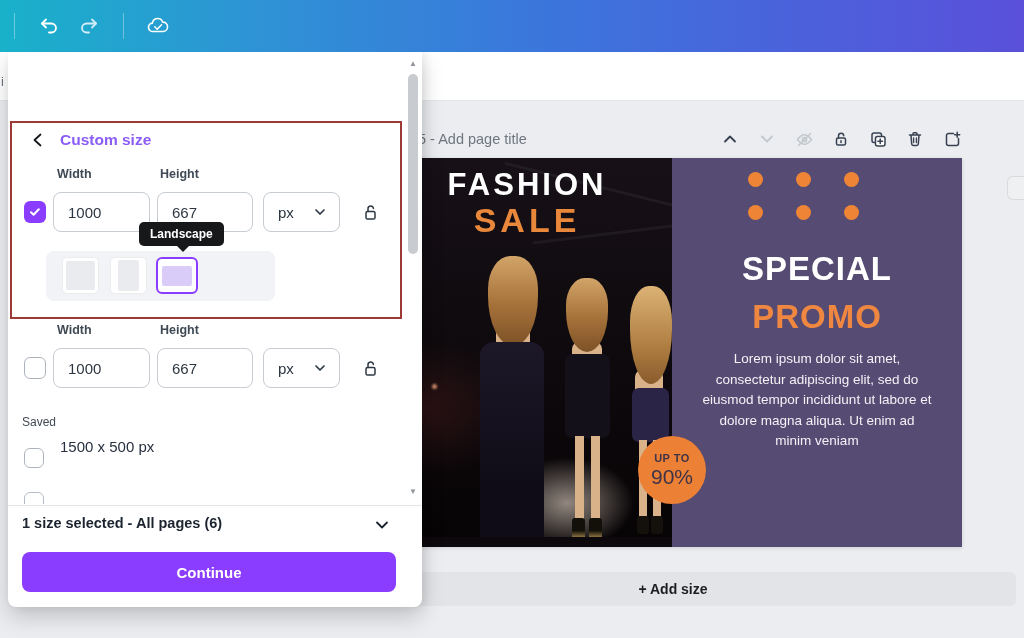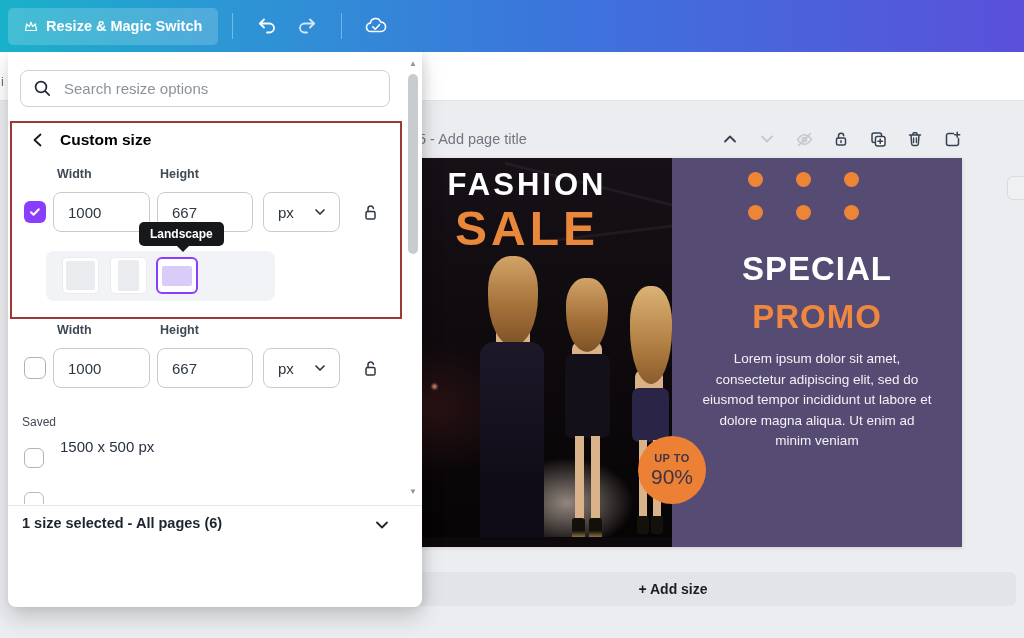--- a/index.html
+++ b/index.html
@@ -25,21 +25,21 @@
 
   
   .canvas{left:382px;top:158px;width:580px;height:389px;z-index:2;box-shadow:0 1px 4px rgba(0,0,0,0.12);background:#0c080b;}
   .photo{left:0;top:0;width:290px;height:379px;overflow:hidden;
     background:
       radial-gradient(95px 65px at 185px 345px, rgba(238,222,206,0.6), rgba(238,222,206,0) 70%),
       radial-gradient(150px 95px at 40px 250px, rgba(122,44,44,0.28), rgba(0,0,0,0) 72%),
       linear-gradient(180deg,#171117 0%,#0d090c 55%,#070406 100%);}
   .beam{background:rgba(255,255,255,0.05);height:3px;}
   .ph-line1{left:0;right:0;top:9px;text-align:center;color:#ffffff;font-size:31px;font-weight:700;letter-spacing:3px;}
-  .ph-line2{left:0;right:0;top:43px;text-align:center;color:#e9873b;font-size:48px;font-weight:800;letter-spacing:4px;}
+  .ph-line2{left:0;right:0;top:43px;text-align:center;color:#e9873b;font-size:34px;font-weight:800;letter-spacing:4px;}
   .hair{border-radius:46% 46% 52% 52% / 38% 38% 58% 58%;background:linear-gradient(180deg,#d2a468 0%,#a5713a 55%,#7d5226 100%);}
   .skin{background:#d9b28a;}
   .crowd-dot{width:5px;height:5px;border-radius:50%;filter:blur(1px);}
 
   .promo{left:290px;top:0;width:290px;height:389px;background:#564b72;overflow:hidden;}
   .dot{width:15px;height:15px;border-radius:50%;background:#ee8436;}
   .rh-h1{left:0;right:0;top:92px;text-align:center;color:#ffffff;font-size:33px;font-weight:800;letter-spacing:1px;}
   .rh-h2{left:0;right:0;top:140px;text-align:center;color:#ef8741;font-size:33px;font-weight:800;letter-spacing:1px;}
   .rh-body{left:28px;top:191px;width:234px;text-align:center;color:#f4f1f7;font-size:13.5px;line-height:20.5px;font-weight:500;}
   .badge{left:256px;top:278px;width:68px;height:68px;border-radius:50%;background:#ec8136;
@@ -56,21 +56,21 @@
   .panel{left:8px;top:52px;width:414px;height:555px;background:#ffffff;z-index:50;
     border-radius:0 0 8px 8px;box-shadow:0 10px 22px rgba(0,0,0,0.18),3px 0 10px rgba(0,0,0,0.07);}
   .search-box{left:12px;top:18px;width:370px;height:37px;border:1px solid #ccd1d6;border-radius:8px;
     display:flex;align-items:center;gap:10px;padding:0 12px;box-sizing:border-box;background:#fff;}
   .search-box input{border:none;outline:none;flex:1;font-size:15px;color:#333;font-family:"Liberation Sans",sans-serif;background:transparent;}
   .search-box input::placeholder{color:#8d939b;}
 
   .red-box{left:2px;top:69px;width:388px;height:194px;border:2px solid #9e3a36;z-index:20;pointer-events:none;}
 
   .back-btn{left:18px;top:76px;width:24px;height:24px;display:flex;align-items:center;justify-content:center;cursor:pointer;}
-  .cs-title{left:52px;top:79px;font-size:15.5px;font-weight:700;color:#000000;}
+  .cs-title{left:52px;top:79px;font-size:15.5px;font-weight:700;color:#8b5cf6;}
   .dim-label{font-size:12.5px;color:#3f4a55;font-weight:bold;}
   .txt-input{width:97px;height:40px;border:1px solid #c6ccd2;border-radius:8px;box-sizing:border-box;
     font-size:15px;color:#2d3742;padding:0 0 0 14px;outline:none;font-family:"Liberation Sans",sans-serif;background:#fff;}
   .unit-select{width:77px;height:40px;border:1px solid #c6ccd2;border-radius:8px;box-sizing:border-box;background:#fff;
     display:flex;align-items:center;justify-content:space-between;padding:0 12px 0 14px;font-size:15px;color:#2d3742;cursor:pointer;}
   .chk{width:22px;height:22px;border-radius:6px;box-sizing:border-box;cursor:pointer;}
   .chk.on{background:#8b3dff;display:flex;align-items:center;justify-content:center;}
   .chk.off{background:#fff;border:1.5px solid #aeb4bc;}
   .lock-btn{width:24px;height:24px;display:flex;align-items:center;justify-content:center;cursor:pointer;}
 
@@ -216,29 +216,20 @@
   </div>
 
   <div class="abs add-page-btn">
     <span>+ Add size</span>
   </div>
 
   <div class="abs float-handle"></div>
 
   <div class="abs panel">
 
-    <div class="abs search-box">
-      <span style="display:flex;">
-        <svg width="19" height="19" viewBox="0 0 19 19">
-            <circle cx="8" cy="8" r="5.4" stroke="#1f2937" stroke-width="1.7" fill="none"></circle>
-            <line x1="12.2" y1="12.2" x2="16.2" y2="16.2" stroke="#1f2937" stroke-width="1.7" stroke-linecap="round"></line>
-          </svg>
-      </span>
-      <input type="text" readonly="" placeholder="Search resize options" style="">
-    </div>
 
     <div class="abs red-box"></div>
 
     <div class="abs back-btn">
       <svg width="16" height="16" viewBox="0 0 16 16">
           <path d="M10.5 2.5L4.5 8l6 5.5" stroke="#14181d" stroke-width="1.8" fill="none" stroke-linecap="round" stroke-linejoin="round"></path>
         </svg>
     </div>
     <div class="abs cs-title">Custom size</div>
 
@@ -308,37 +299,30 @@
         <div></div>
       </div>
 
     <div class="abs panel-divider"></div>
     <div class="abs footer-summary">1 size selected - All pages (6)</div>
     <div class="abs footer-chevron">
       <svg width="18" height="18" viewBox="0 0 18 18">
           <path d="M4 6.5l5 5 5-5" stroke="#1c2430" stroke-width="1.8" fill="none" stroke-linecap="round" stroke-linejoin="round"></path>
         </svg>
     </div>
+    <button class="abs continue-btn">Continue</button>
 
     <div class="abs p-scroll-track">
       <div class="abs p-arrow" style="top:2px;">▲</div>
       <div class="abs p-scroll-thumb"></div>
       <div class="abs p-arrow" style="top:430px;">▼</div>
     </div>
   </div>
 
   <div class="abs topbar">
-    <div class="resize-btn">
-      <span style="display:flex;">
-        <svg width="14" height="12" viewBox="0 0 14 12">
-            <path d="M1.5 10.5L2.6 3.8 5.4 6.6 7 2.2l1.6 4.4 2.8-2.8 1.1 6.7z" stroke="#fff" stroke-width="1.2" fill="none" stroke-linejoin="round"></path>
-          </svg>
-      </span>
-      <span>Resize &amp; Magic Switch</span>
-    </div>
     <div class="tb-sep"></div>
     <div class="tb-icon">
       <svg width="22" height="22" viewBox="0 0 22 22">
           <path d="M8 4.5L4 8.5l4 4" stroke="#fff" stroke-width="1.8" fill="none" stroke-linecap="round" stroke-linejoin="round"></path>
           <path d="M4 8.5h9.5a4.5 4.5 0 0 1 0 9H11" stroke="#fff" stroke-width="1.8" fill="none" stroke-linecap="round"></path>
         </svg>
     </div>
     <div class="tb-icon" style="opacity:0.8;">
       <svg width="22" height="22" viewBox="0 0 22 22">
           <path d="M14 4.5l4 4-4 4" stroke="#fff" stroke-width="1.8" fill="none" stroke-linecap="round" stroke-linejoin="round"></path>

